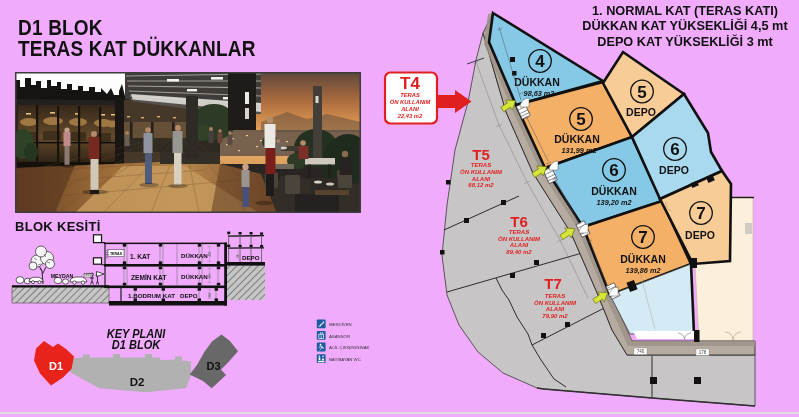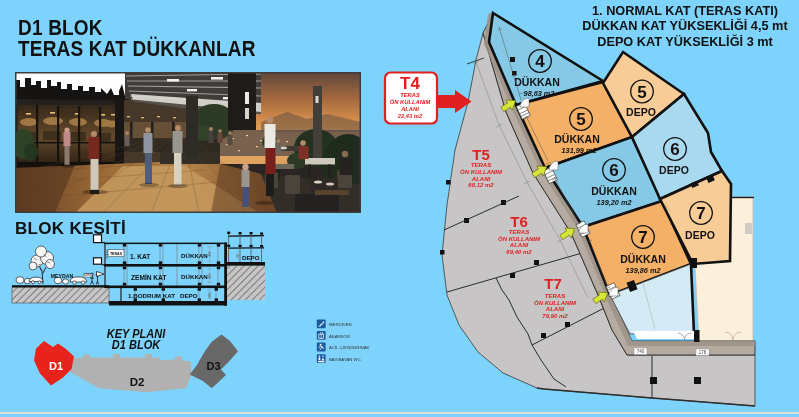--- a/index.html
+++ b/index.html
@@ -1,20 +1,20 @@
 <!DOCTYPE html>
 <html><head>
 <meta charset="utf-8">
 <style>
 html,body{margin:0;padding:0;background:#fff}
-#page{position:relative;width:799px;height:417px;background:#7dd3fc;font-family:"Liberation Sans",sans-serif;overflow:hidden}
+#page{position:relative;width:799px;height:417px;background:#f0abfc;font-family:"Liberation Sans",sans-serif;overflow:hidden}
 .abs{position:absolute}
 #maintitle{left:18px;top:17.5px;font-size:21.5px;font-weight:bold;color:#111;line-height:21.5px;letter-spacing:0.2px;white-space:nowrap;transform:scaleX(0.885);transform-origin:left top}
 #plantitle{left:535px;top:3px;width:300px;text-align:center;font-size:13.2px;font-weight:bold;color:#111;line-height:15.4px;white-space:nowrap;transform:scaleX(0.965)}
-#kesiti{left:15px;top:218.5px;font-size:17px;font-weight:bold;color:#111;letter-spacing:0.3px}
+#kesiti{left:15px;top:218.5px;font-size:13px;font-weight:bold;color:#111;letter-spacing:0.3px}
 #keytitle{left:61px;top:328.5px;width:150px;text-align:center;font-size:12.5px;font-style:italic;font-weight:bold;color:#111;line-height:11.5px;transform:scaleX(0.88)}
 </style>
 </head>
 <body>
 <div id="page">
 
   <div class="abs" id="maintitle">D1 BLOK<br>TERAS KAT DÜKKANLAR</div>
 
   <div class="abs" id="plantitle">1. NORMAL KAT (TERAS KATI)<br>DÜKKAN KAT YÜKSEKLİĞİ 4,5 mt<br>DEPO KAT YÜKSEKLİĞİ 3 mt</div>
 

